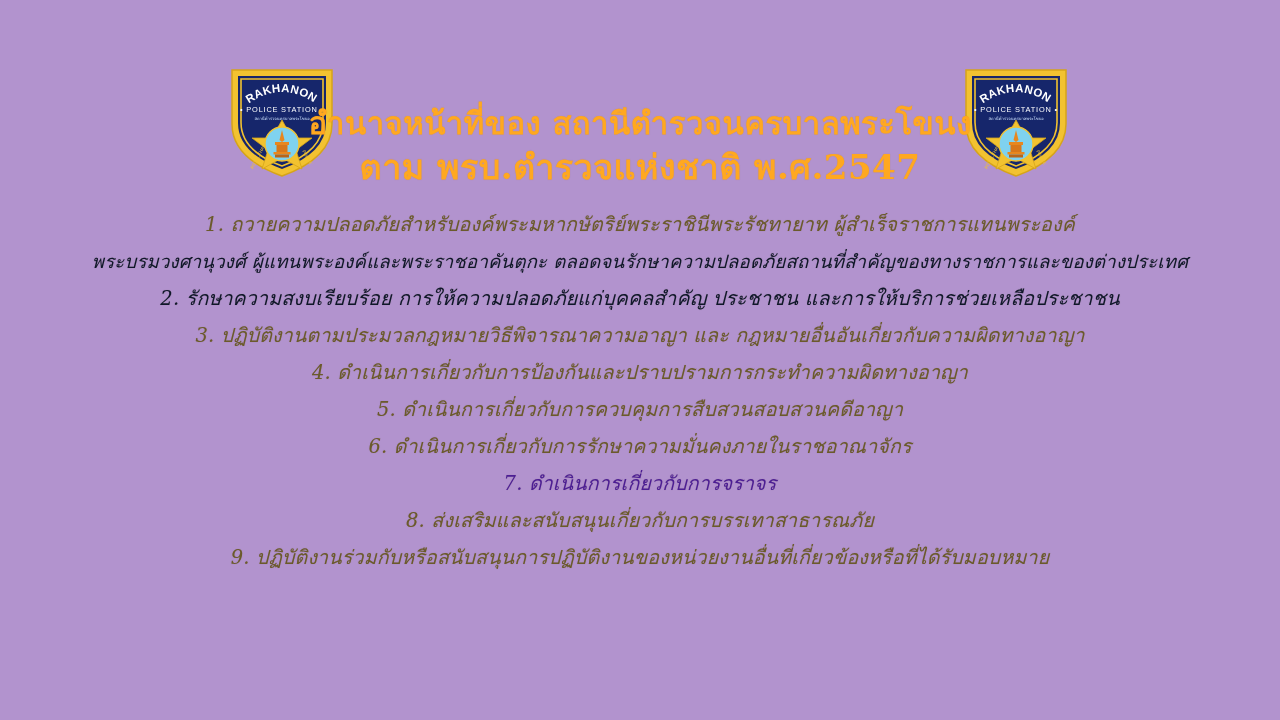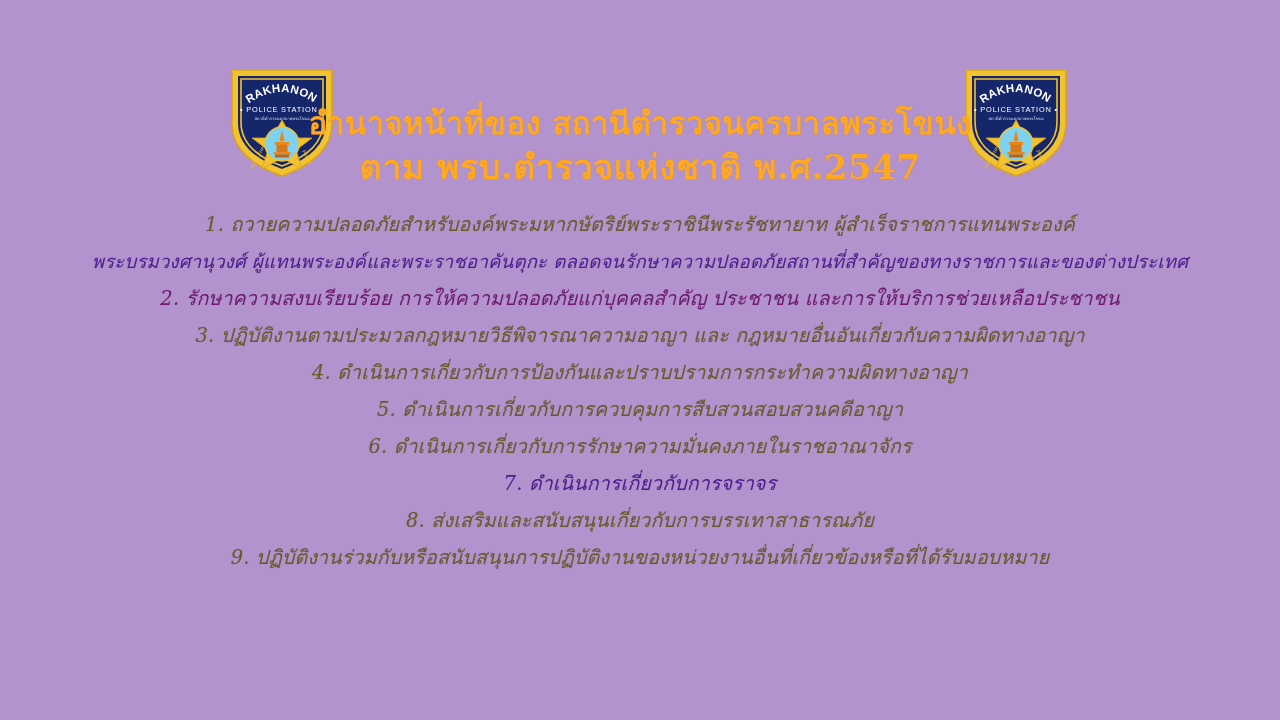--- a/index.html
+++ b/index.html
@@ -136,22 +136,22 @@
     </svg>
   </div>
 
   <div class="header">
     <div class="title-line title-line-1" style="color: rgb(255, 168, 32);">อำนาจหน้าที่ของ สถานีตำรวจนครบาลพระโขนง</div>
     <div class="title-line title-line-2" style="color: rgb(255, 168, 32);">ตาม พรบ.ตำรวจแห่งชาติ พ.ศ.2547</div>
   </div>
 
   <div class="body-list">
     <div class="body-line" style="color: rgb(107, 90, 43);">1. ถวายความปลอดภัยสำหรับองค์พระมหากษัตริย์พระราชินีพระรัชทายาท ผู้สำเร็จราชการแทนพระองค์</div>
-    <div class="body-line wide" style="color: #4c1d95;">พระบรมวงศานุวงศ์ ผู้แทนพระองค์และพระราชอาคันตุกะ ตลอดจนรักษาความปลอดภัยสถานที่สำคัญของทางราชการและของต่างประเทศ</div>
-    <div class="body-line" style="color: #701a75;">2. รักษาความสงบเรียบร้อย การให้ความปลอดภัยแก่บุคคลสำคัญ ประชาชน และการให้บริการช่วยเหลือประชาชน</div>
+    <div class="body-line wide" style="color: #0f172a;">พระบรมวงศานุวงศ์ ผู้แทนพระองค์และพระราชอาคันตุกะ ตลอดจนรักษาความปลอดภัยสถานที่สำคัญของทางราชการและของต่างประเทศ</div>
+    <div class="body-line" style="color: #0f172a;">2. รักษาความสงบเรียบร้อย การให้ความปลอดภัยแก่บุคคลสำคัญ ประชาชน และการให้บริการช่วยเหลือประชาชน</div>
     <div class="body-line" style="color: rgb(107, 90, 43);">3. ปฏิบัติงานตามประมวลกฎหมายวิธีพิจารณาความอาญา และ กฎหมายอื่นอันเกี่ยวกับความผิดทางอาญา</div>
     <div class="body-line" style="color: rgb(107, 90, 43);">4. ดำเนินการเกี่ยวกับการป้องกันและปราบปรามการกระทำความผิดทางอาญา</div>
     <div class="body-line" style="color: rgb(107, 90, 43);">5. ดำเนินการเกี่ยวกับการควบคุมการสืบสวนสอบสวนคดีอาญา</div>
     <div class="body-line" style="color: rgb(107, 90, 43);">6. ดำเนินการเกี่ยวกับการรักษาความมั่นคงภายในราชอาณาจักร</div>
     <div class="body-line" style="color: #4c1d95;">7. ดำเนินการเกี่ยวกับการจราจร</div>
     <div class="body-line" style="color: rgb(107, 90, 43);">8. ส่งเสริมและสนับสนุนเกี่ยวกับการบรรเทาสาธารณภัย</div>
     <div class="body-line" style="color: rgb(107, 90, 43);">9. ปฏิบัติงานร่วมกับหรือสนับสนุนการปฏิบัติงานของหน่วยงานอื่นที่เกี่ยวข้องหรือที่ได้รับมอบหมาย</div>
   </div>
 
 </div>

